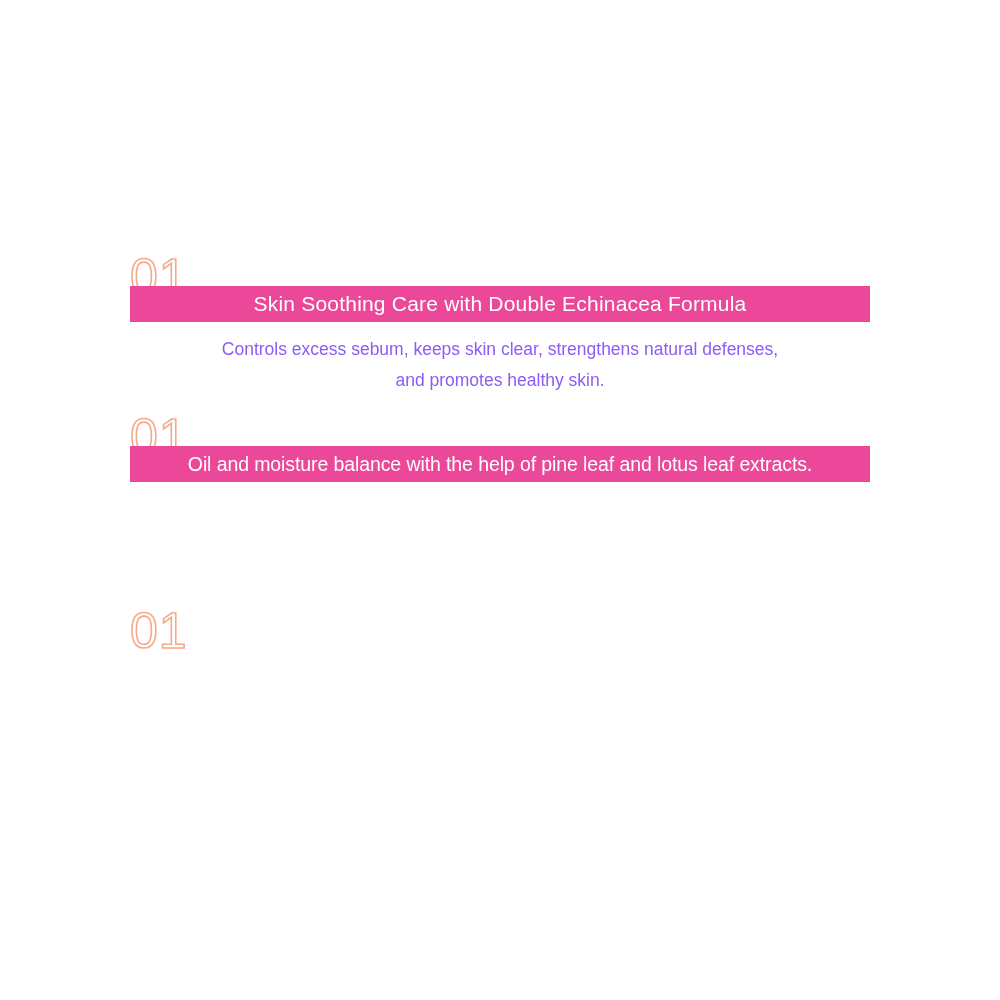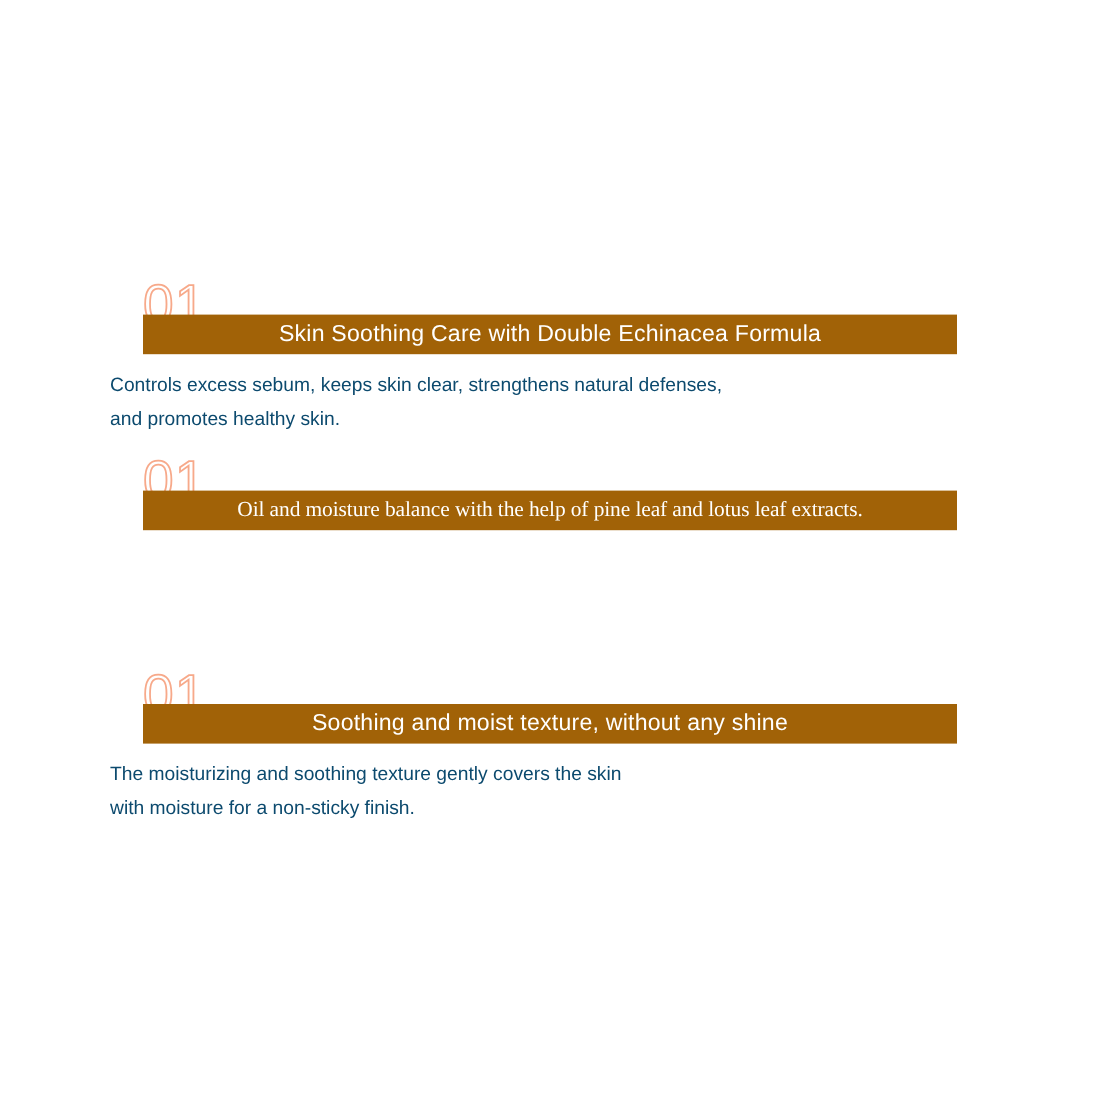--- a/index.html
+++ b/index.html
@@ -49,51 +49,50 @@
     text-shadow: none;
     user-select: none;
   }
 
   .bar {
     position: absolute;
     left: 130px;
     top: 34px;
     width: 740px;
     height: 36px;
-    background: #a16207;
+    background: #ec4899;
     display: flex;
     align-items: center;
     justify-content: center;
     box-sizing: border-box;
   }
 
   .bar-title {
     color: #ffffff;
     font-size: 21px;
     font-weight: 400;
     letter-spacing: 0.2px;
     white-space: nowrap;
     text-align: center;
   }
 
   .bar-title.tight {
     font-size: 19.5px;
     letter-spacing: -0.1px;
-    font-family: Liberation Serif, serif;
   }
 
   .desc {
     position: absolute;
     left: 100px;
     top: 82px;
     width: 800px;
-    text-align: left;
+    text-align: center;
     font-size: 17.5px;
     line-height: 31px;
-    color: #0c4a6e;
+    color: #8b5cf6;
     white-space: pre-line;
   }
 
   
   #feature-1 { top: 16px; height: 180px; position: absolute; }
   #feature-2 { top: 176px; height: 185px; position: absolute; }
   #feature-3 { top: 370px; height: 180px; position: absolute; }
 </style>
 </head>
 <body>
@@ -113,21 +112,16 @@
 
     <div class="feature" id="feature-2">
       <div class="feature-number">01</div>
       <div class="bar">
         <span class="bar-title tight">Oil and moisture balance with the help of pine leaf and lotus leaf extracts.</span>
       </div>
     </div>
 
     <div class="feature" id="feature-3">
       <div class="feature-number">01</div>
-      <div class="bar">
-        <span class="bar-title">Soothing and moist texture, without any shine</span>
-      </div>
-      <div class="desc">The moisturizing and soothing texture gently covers the skin
-with moisture for a non-sticky finish.</div>
     </div>
 
   </div>
 </div>
 
 </body></html>

